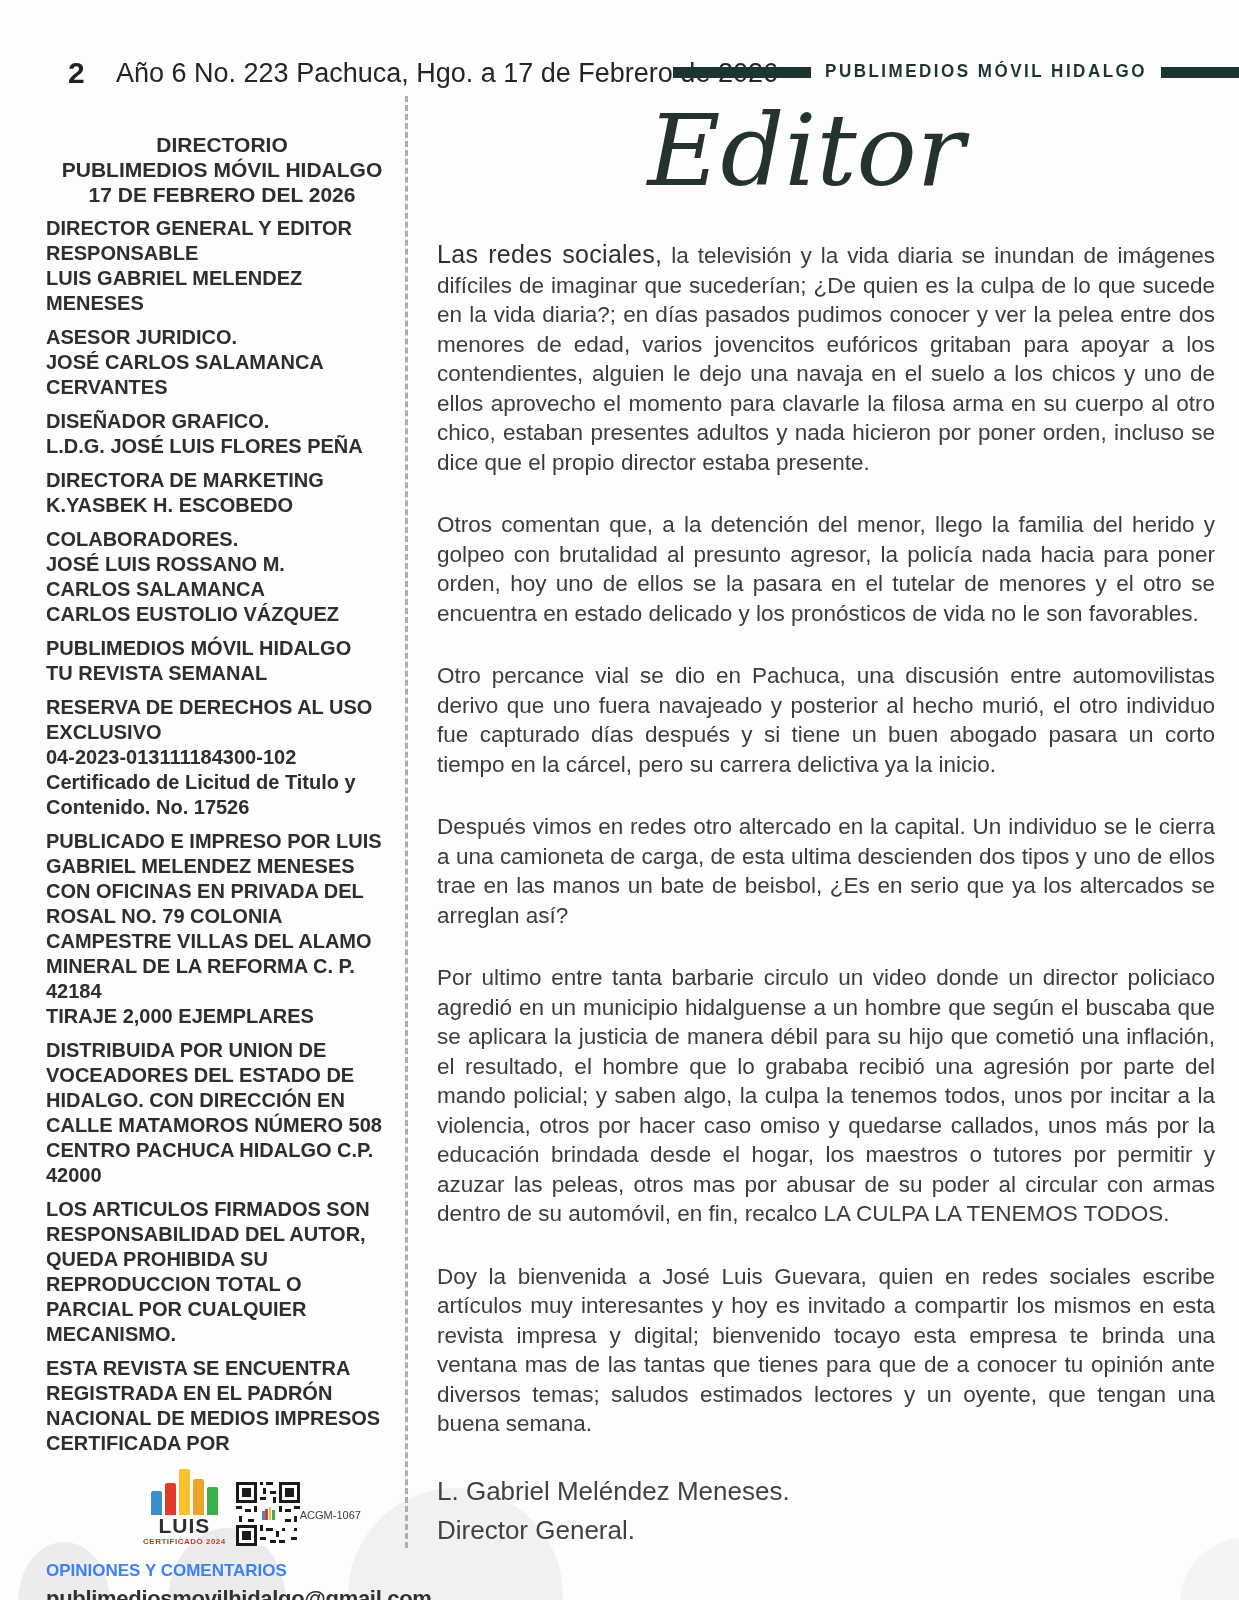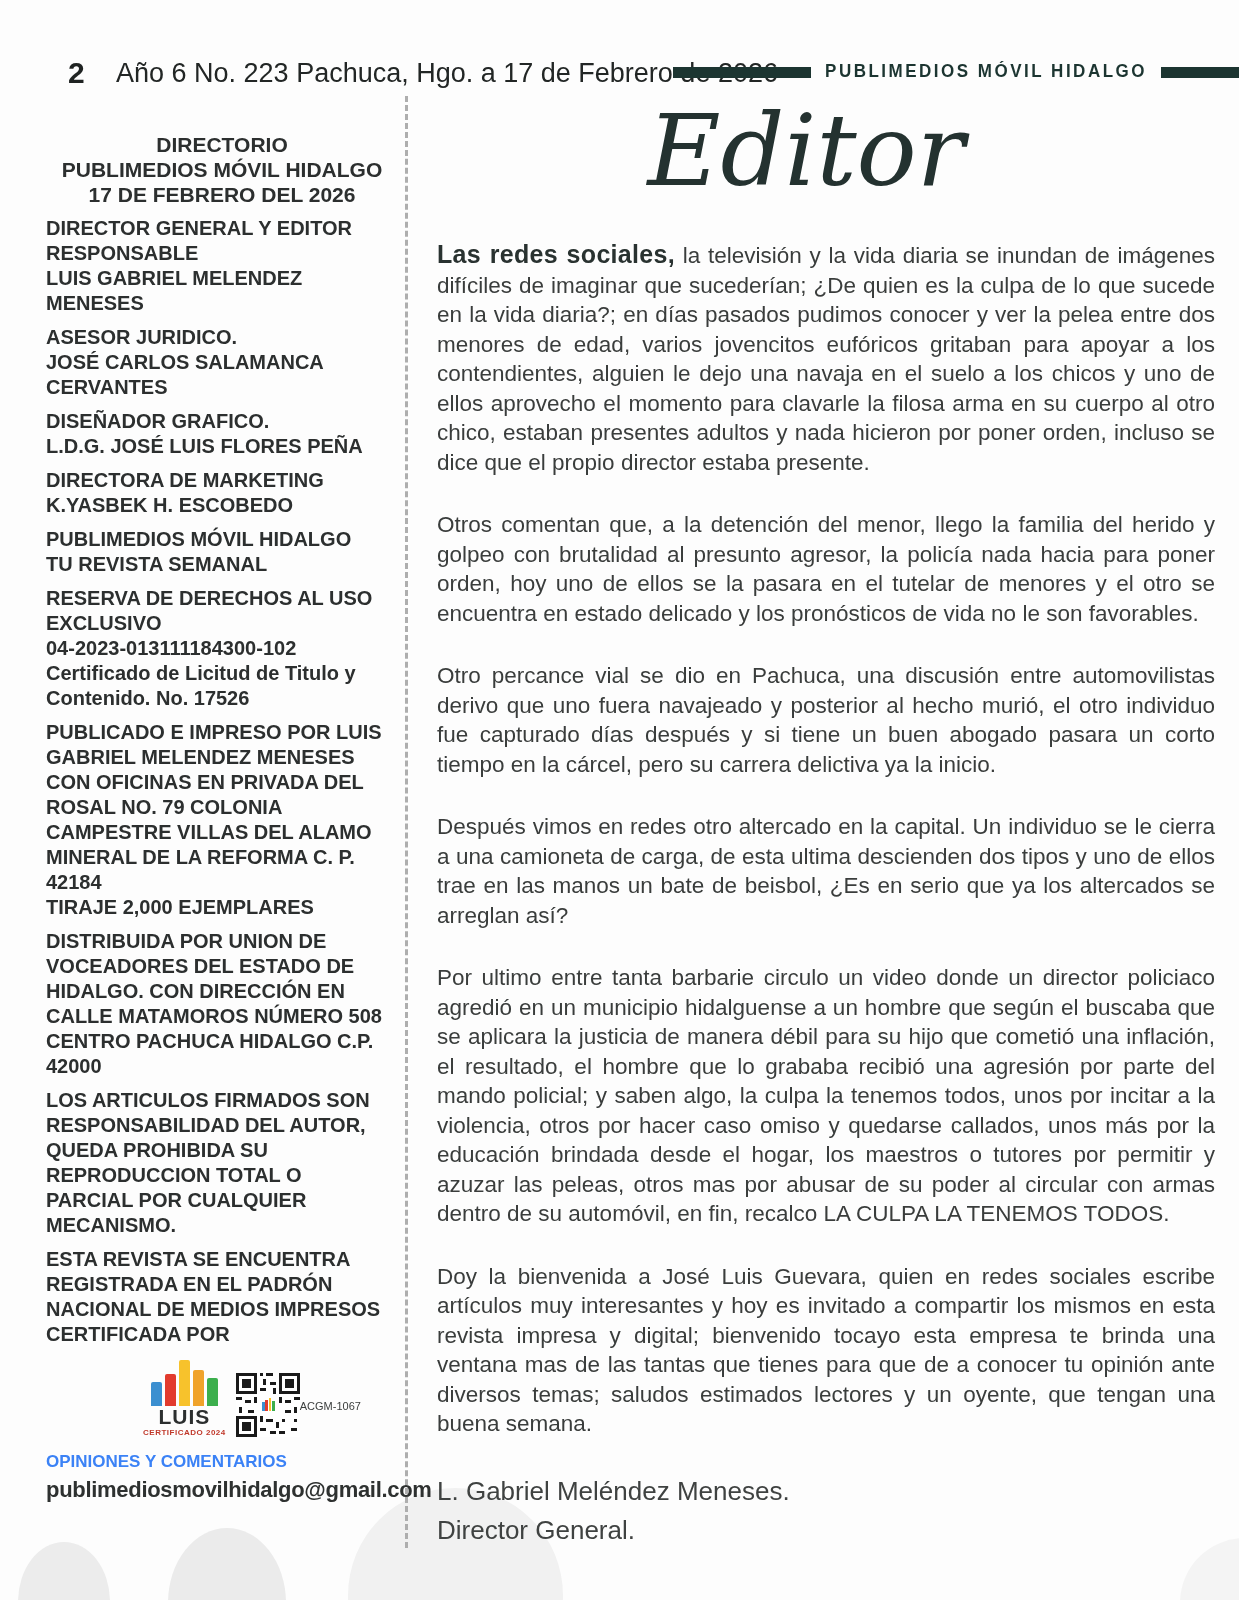--- a/index.html
+++ b/index.html
@@ -44,21 +44,21 @@
   .contact-heading { font-size:17px; font-weight:bold; color:#3b82f6; line-height:28px; }
   .contact-email   { font-size:22px; font-weight:bold; color:#2e3130; line-height:28px; letter-spacing:-0.3px; }
   
   .main { position:absolute; left:437px; top:96px; width:778px; z-index:2; }
   .editor-title {
     font-family:"DejaVu Serif", serif; font-style:italic; font-weight:normal;
     font-size:100px; line-height:1.1; text-align:center; color:#243230;
     margin:0 40px 34px 0;
   }
   .para { font-size:22.5px; line-height:29.5px; text-align:justify; color:#3a3d3c; margin-bottom:33px; }
-  .lead  { font-weight:bold; font-size:25px; letter-spacing:0.3px; color:#293230; }
+  .lead  { font-weight:normal; font-size:25px; letter-spacing:0.3px; color:#293230; }
   .signature { margin-top:6px; text-align:left; font-size:26px; line-height:39px; color:#3f4241; }
 </style>
 </head>
 <body>
 
 <div class="wm wm1"></div>
 <div class="wm wm2"></div>
 <div class="wm wm3"></div>
 <div class="wm wm4"></div>
 
@@ -80,20 +80,24 @@
 RESPONSABLE
 LUIS GABRIEL MELENDEZ
 MENESES</div>
   <div class="sb-block">ASESOR JURIDICO.
 JOSÉ CARLOS SALAMANCA
 CERVANTES</div>
   <div class="sb-block">DISEÑADOR GRAFICO.
 L.D.G. JOSÉ LUIS FLORES PEÑA</div>
   <div class="sb-block">DIRECTORA DE MARKETING
 K.YASBEK H. ESCOBEDO</div>
+  <div class="sb-block">COLABORADORES.
+JOSÉ LUIS ROSSANO M.
+CARLOS SALAMANCA
+CARLOS EUSTOLIO VÁZQUEZ</div>
   <div class="sb-block">PUBLIMEDIOS MÓVIL HIDALGO
 TU REVISTA SEMANAL</div>
   <div class="sb-block">RESERVA DE DERECHOS AL USO
 EXCLUSIVO
 04-2023-013111184300-102
 Certificado de Licitud de Titulo y
 Contenido. No. 17526</div>
   <div class="sb-block">PUBLICADO E IMPRESO POR LUIS
 GABRIEL MELENDEZ MENESES
 CON OFICINAS EN PRIVADA DEL

